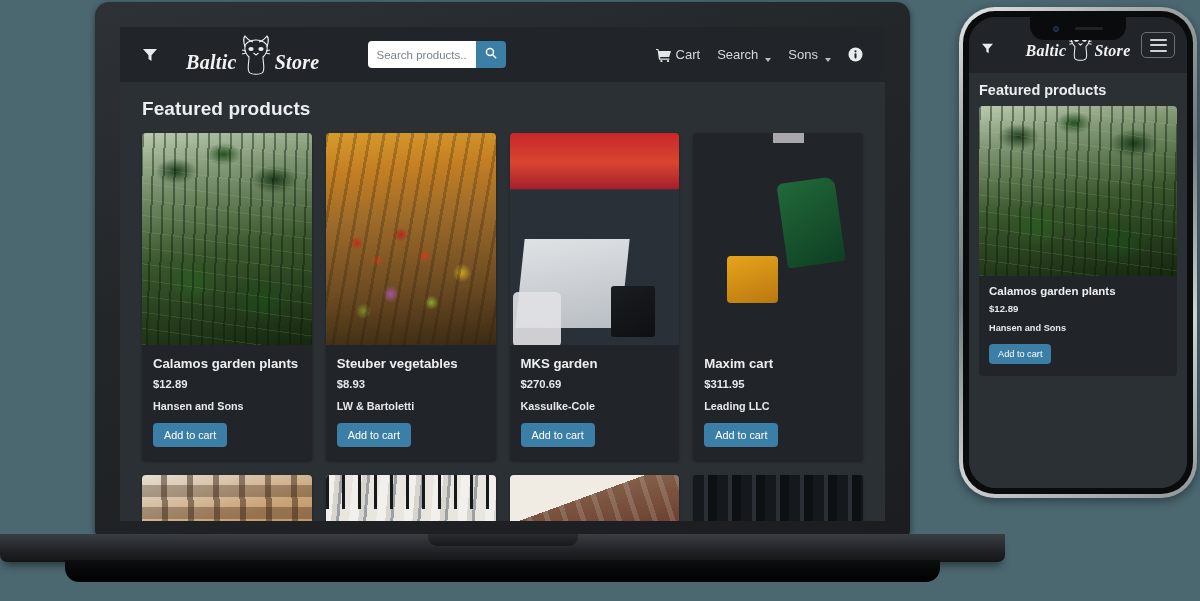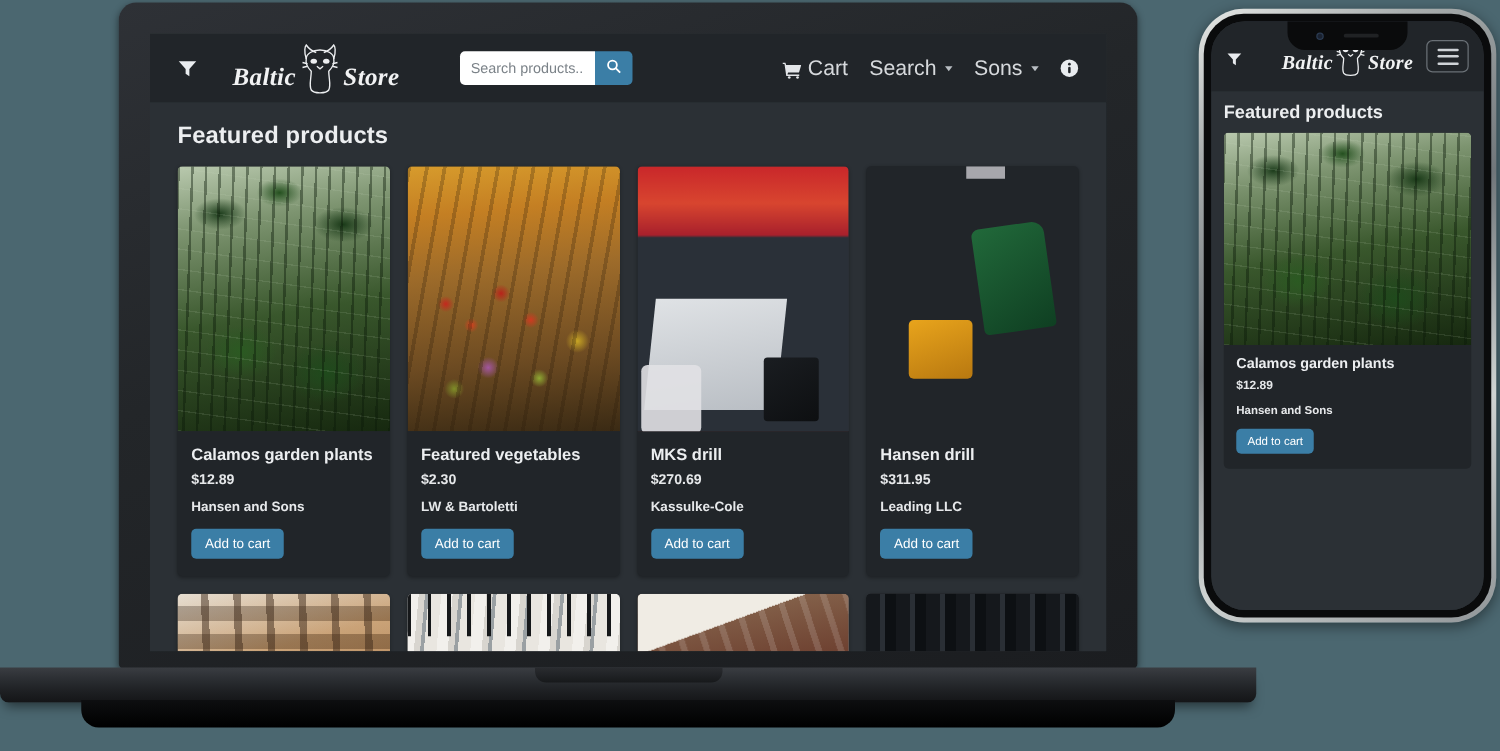--- a/index.html
+++ b/index.html
@@ -63,21 +63,21 @@
     font-family: "Liberation Sans", sans-serif;
   }
   .search-input::placeholder { color: #7b8288; }
   .search-btn {
     width: 30px; height: 27px; background: #3b7ea6; border: none;
     border-radius: 0 4px 4px 0; display: flex; align-items: center; justify-content: center;
     cursor: pointer;
   }
   .nav-right { margin-left: auto; display: flex; align-items: center; gap: 17px; }
   .nav-link {
-    color: #d6d9dc; font-size: 17px; display: flex; align-items: center; gap: 5px;
+    color: #d6d9dc; font-size: 13px; display: flex; align-items: flex-end; gap: 5px;
     cursor: pointer; white-space: nowrap;
   }
   .caret {
     width: 0; height: 0; border-left: 3.5px solid transparent; border-right: 3.5px solid transparent;
     border-top: 4px solid #b9bec3; margin-left: 2px;
   }
   .cart-icon { width: 15px; height: 13px; }
   .info-icon { width: 15px; height: 15px; }
 
   
@@ -330,45 +330,45 @@
               <div class="card-vendor">Hansen and Sons</div>
               <button class="btn-cart">Add to cart</button>
             </div>
           </div>
 
           <div class="card">
             <div class="card-img">
                 <div class="ph ph-veg"></div>
               </div>
             <div class="card-body">
-              <div class="card-title">Featured vegetables</div>
-              <div class="card-price">$2.30</div>
+              <div class="card-title">Steuber vegetables</div>
+              <div class="card-price">$8.93</div>
               <div class="card-vendor">LW &amp; Bartoletti</div>
               <button class="btn-cart">Add to cart</button>
             </div>
           </div>
 
           <div class="card">
             <div class="card-img">
                 <div class="ph ph-laptop"></div>
               </div>
             <div class="card-body">
-              <div class="card-title">MKS drill</div>
+              <div class="card-title">MKS garden</div>
               <div class="card-price">$270.69</div>
               <div class="card-vendor">Kassulke-Cole</div>
               <button class="btn-cart">Add to cart</button>
             </div>
           </div>
 
           <div class="card">
             <div class="card-img">
                 <div class="ph ph-drill"></div>
               </div>
             <div class="card-body">
-              <div class="card-title">Hansen drill</div>
+              <div class="card-title">Maxim cart</div>
               <div class="card-price">$311.95</div>
               <div class="card-vendor">Leading LLC</div>
               <button class="btn-cart">Add to cart</button>
             </div>
           </div>
         </div>
 
         <div class="grid" style="margin-top:14px;">
           <div class="card">
             <div class="card-img">

